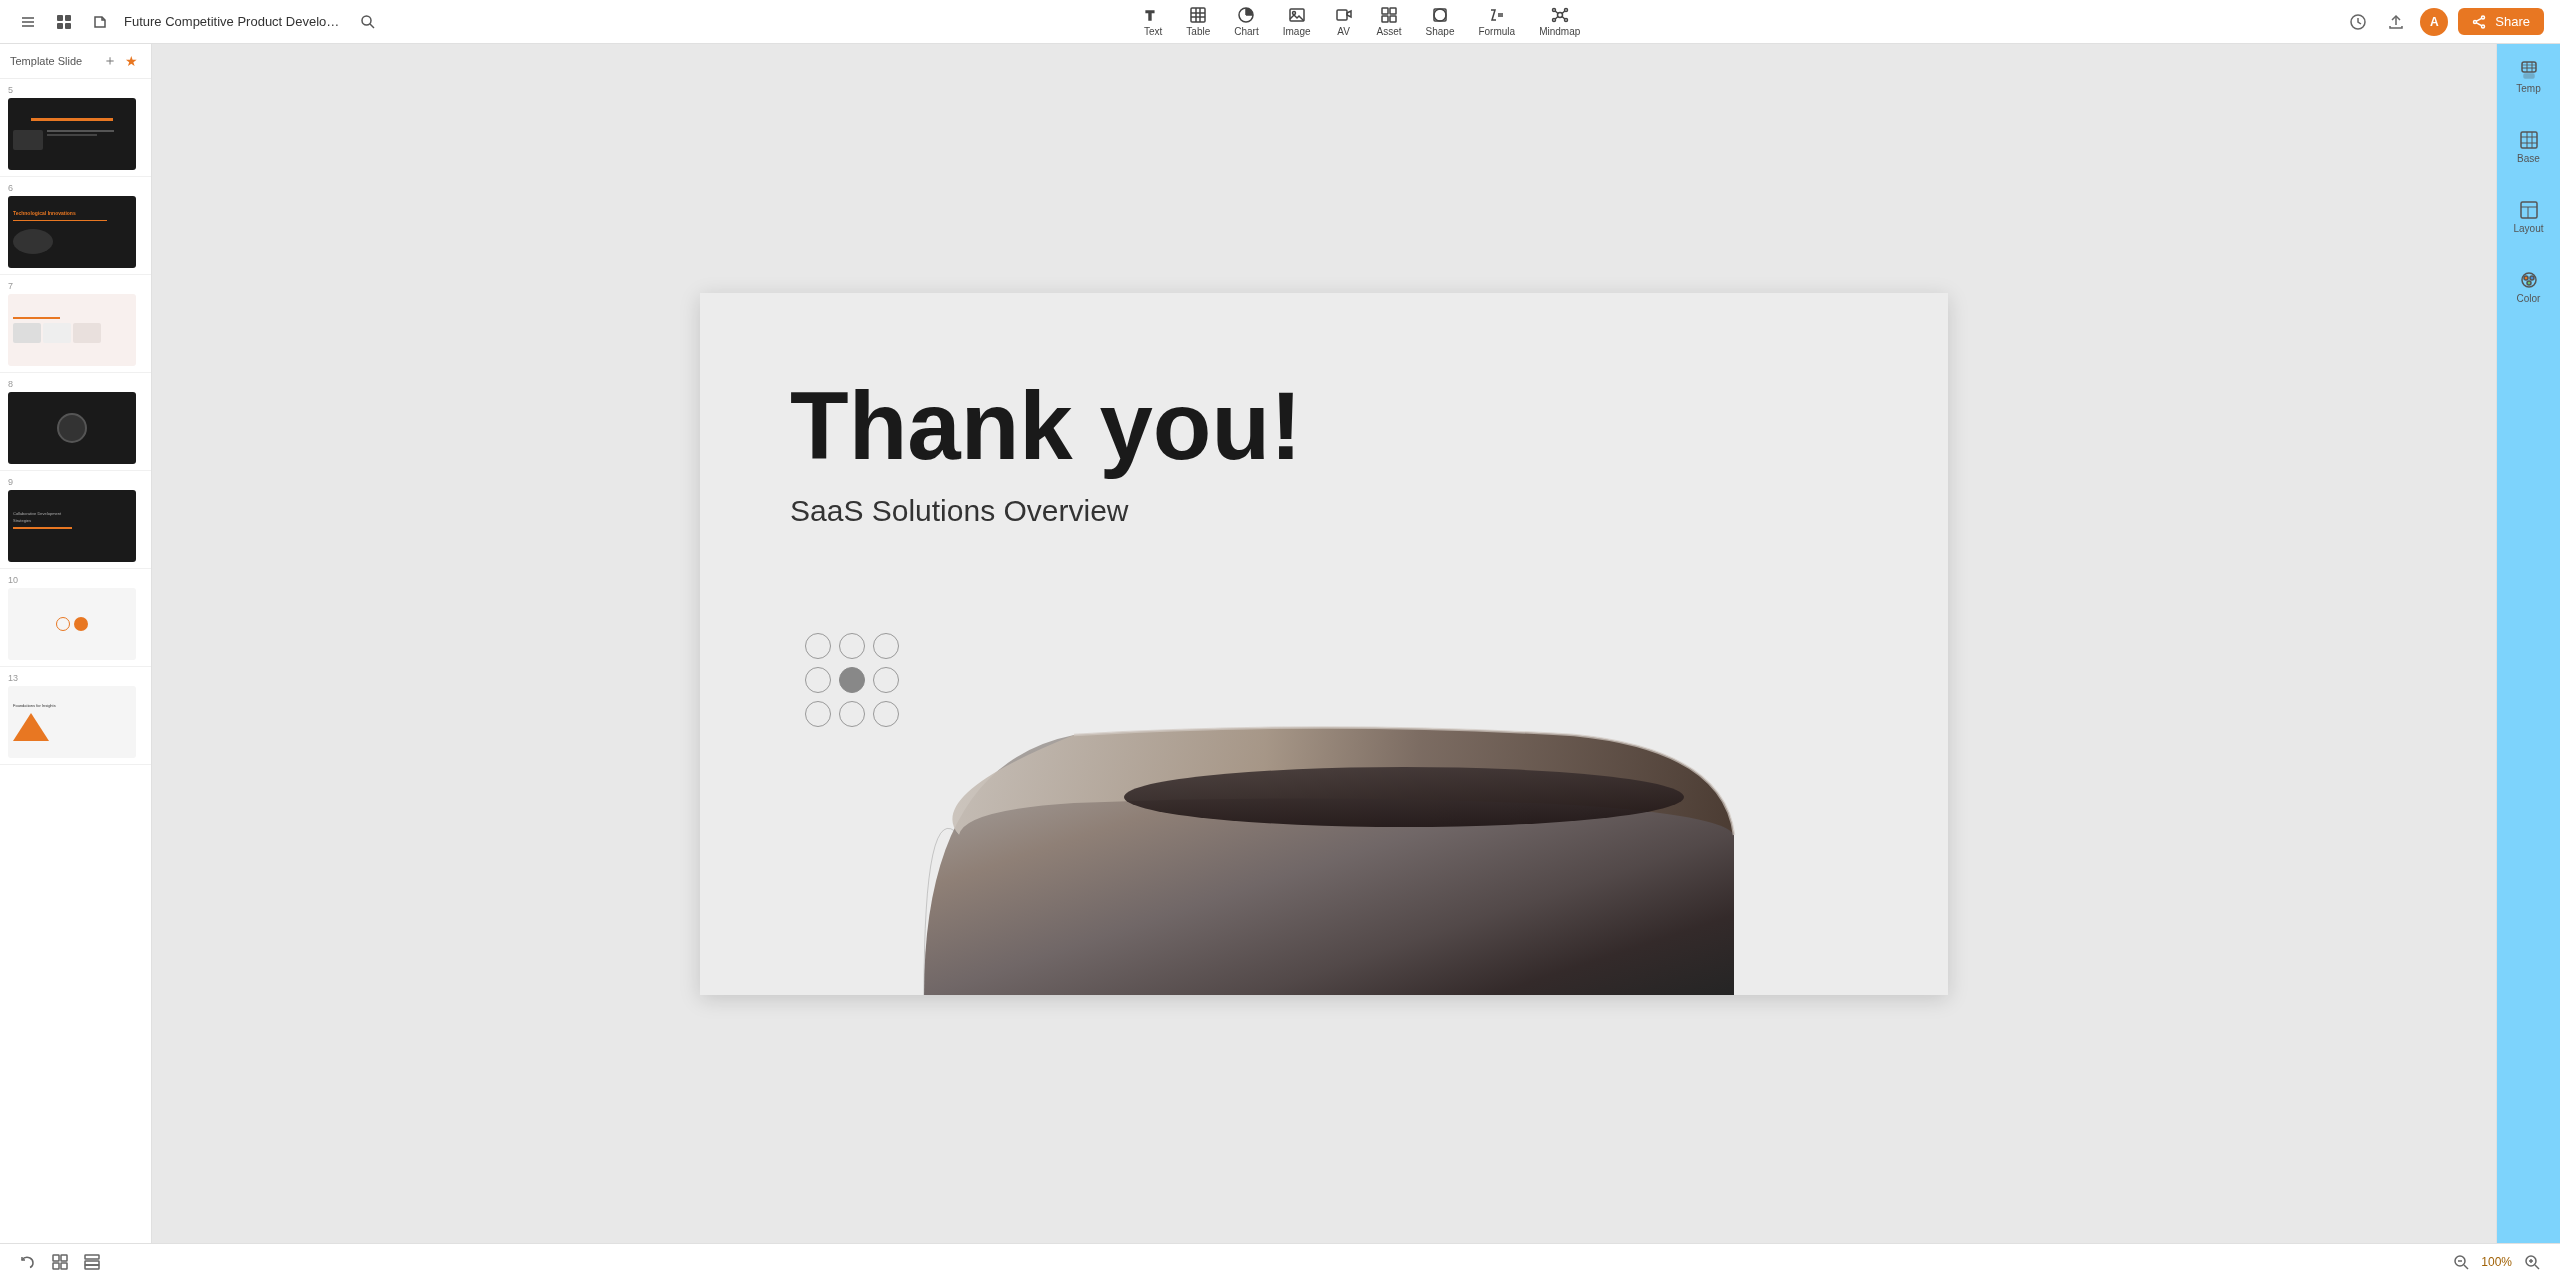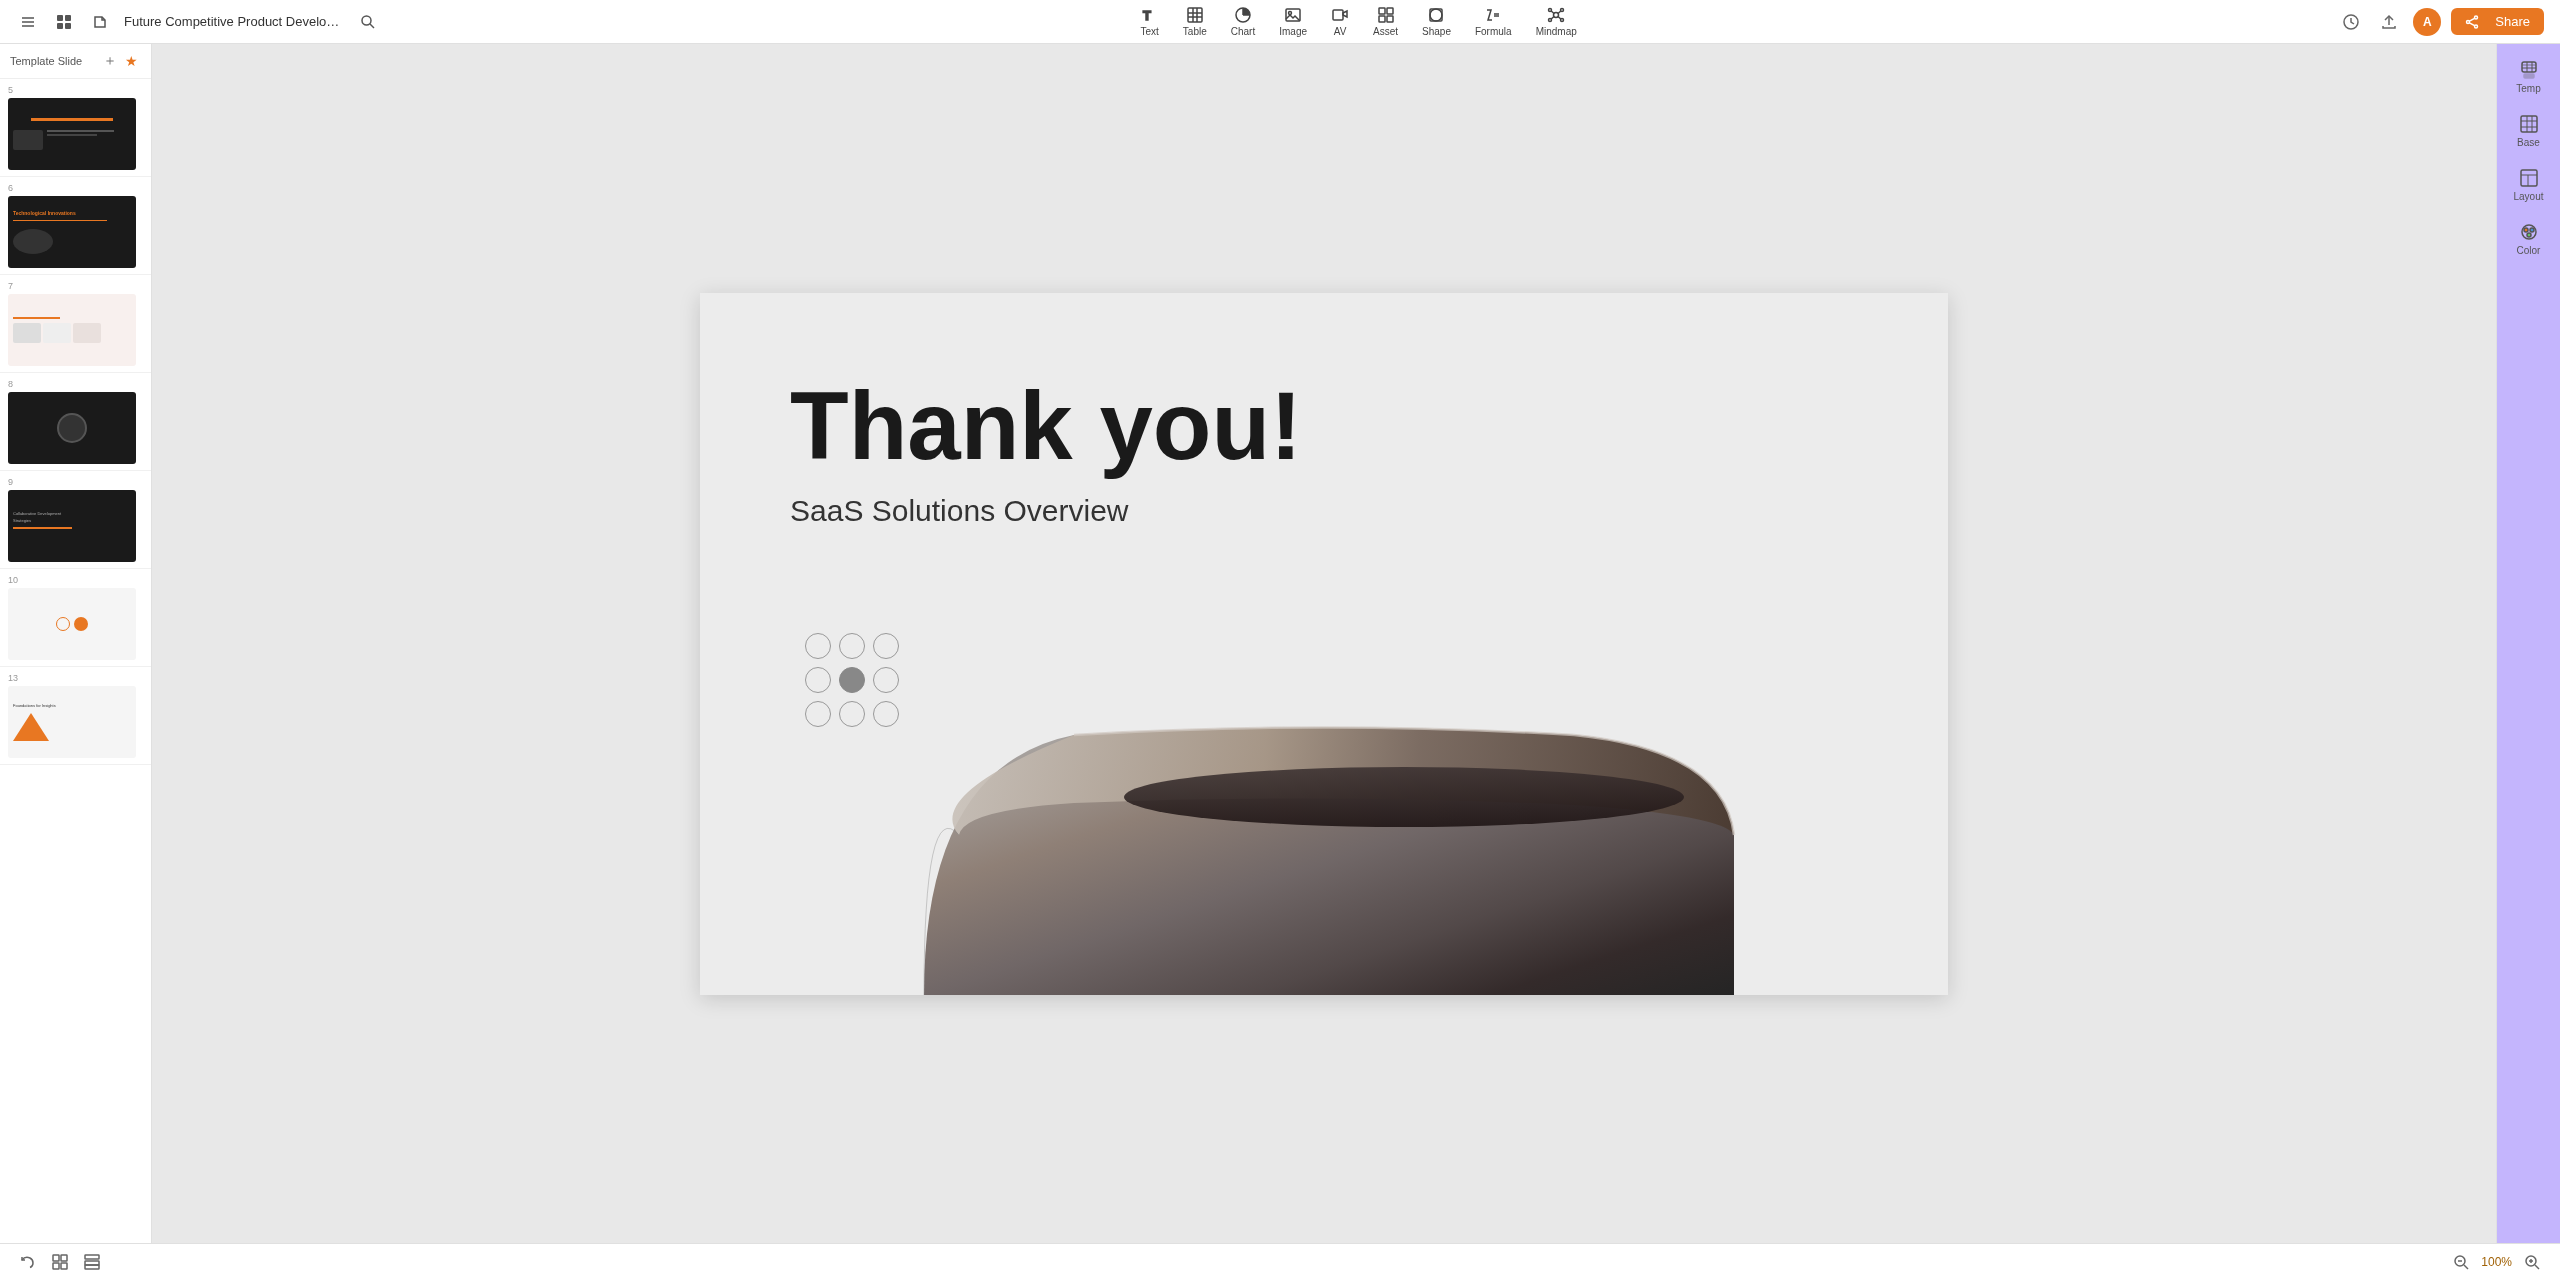--- a/index.html
+++ b/index.html
@@ -86,21 +86,21 @@
     }
     .share-btn {
       background: #e87722;
       color: white;
       border: none;
       border-radius: 6px;
       padding: 6px 14px;
       font-size: 13px;
       font-weight: 500;
       cursor: pointer;
-      display: flex; align-items: center; gap: 16px;
+      display: flex; align-items: center; gap: 9px;
     }
 
     
     #main-content {
       display: flex;
       flex: 1;
       overflow: hidden;
     }
 
     
@@ -245,27 +245,27 @@
       bottom: -20px;
       left: 50%;
       transform: translateX(-50%);
       width: 900px;
       height: 300px;
     }
 
     
     #right-panel {
       width: 64px;
-      background: #c4b5fd;
+      background: #7dd3fc;
       border-left: 1px solid #e0e0e0;
       display: flex;
       flex-direction: column;
       align-items: center;
       padding: 10px 0;
-      gap: 8px;
+      gap: 24px;
       flex-shrink: 0;
     }
     .right-panel-item {
       display: flex;
       flex-direction: column;
       align-items: center;
       justify-content: center;
       padding: 6px 4px;
       cursor: pointer;
       border-radius: 6px;

